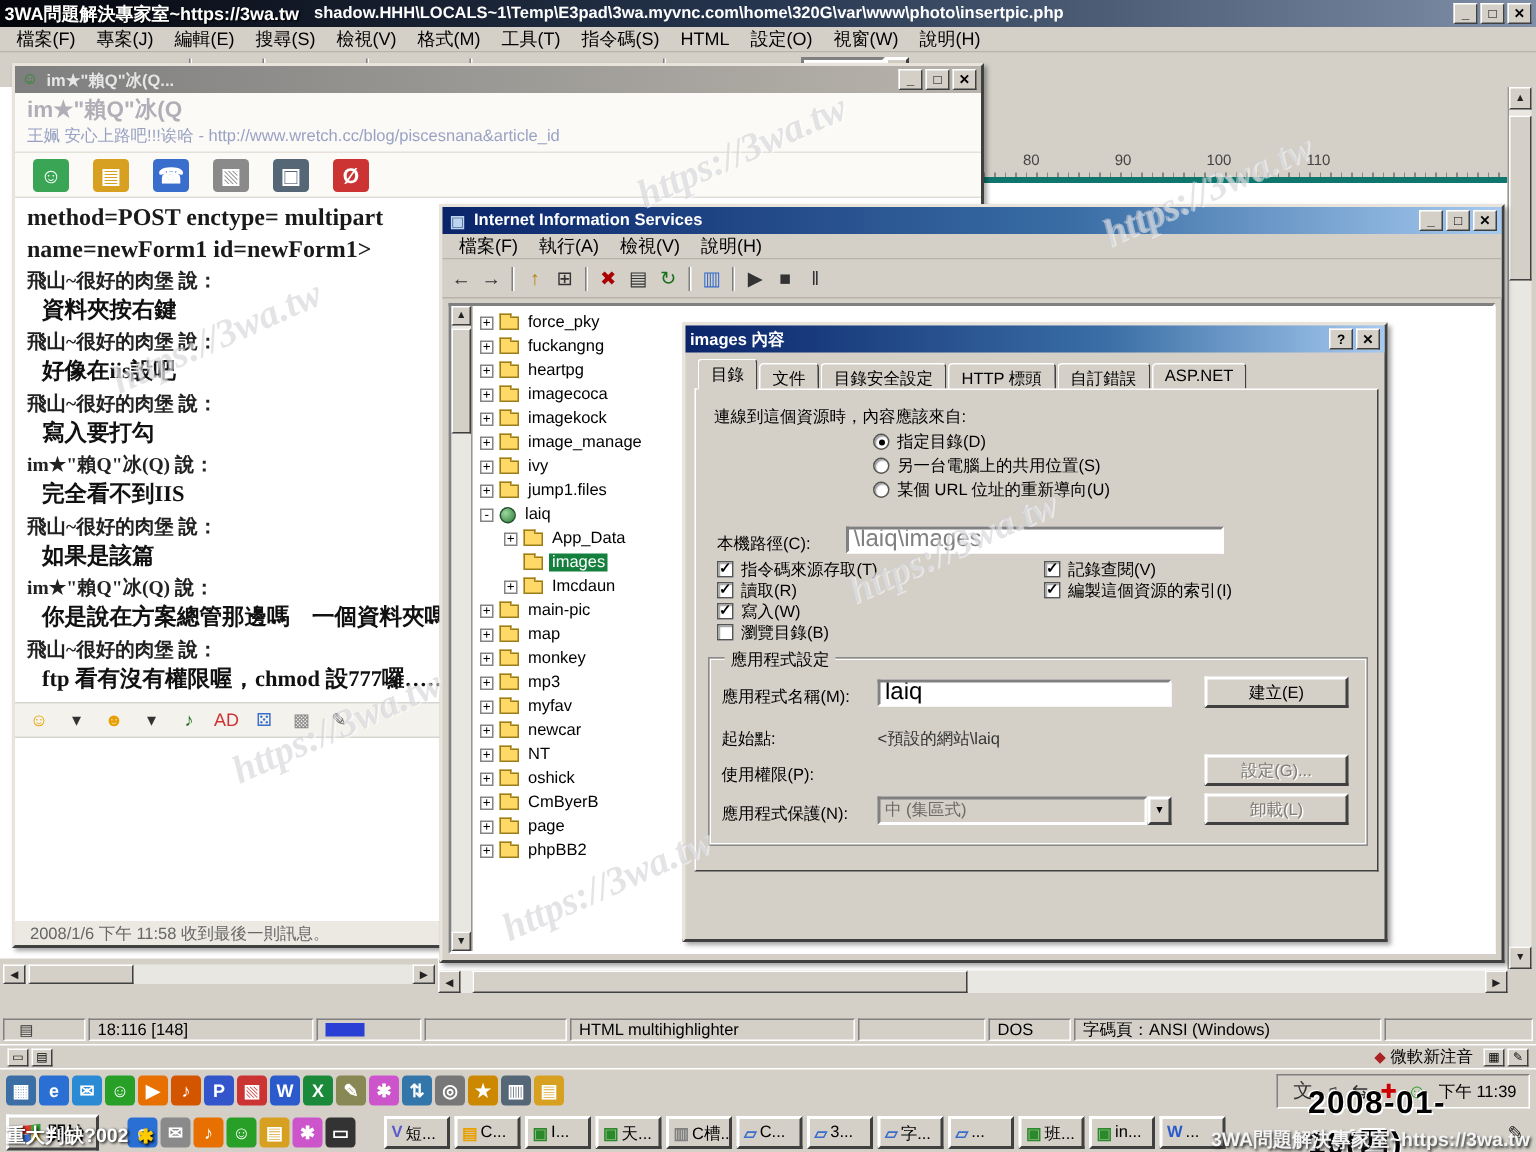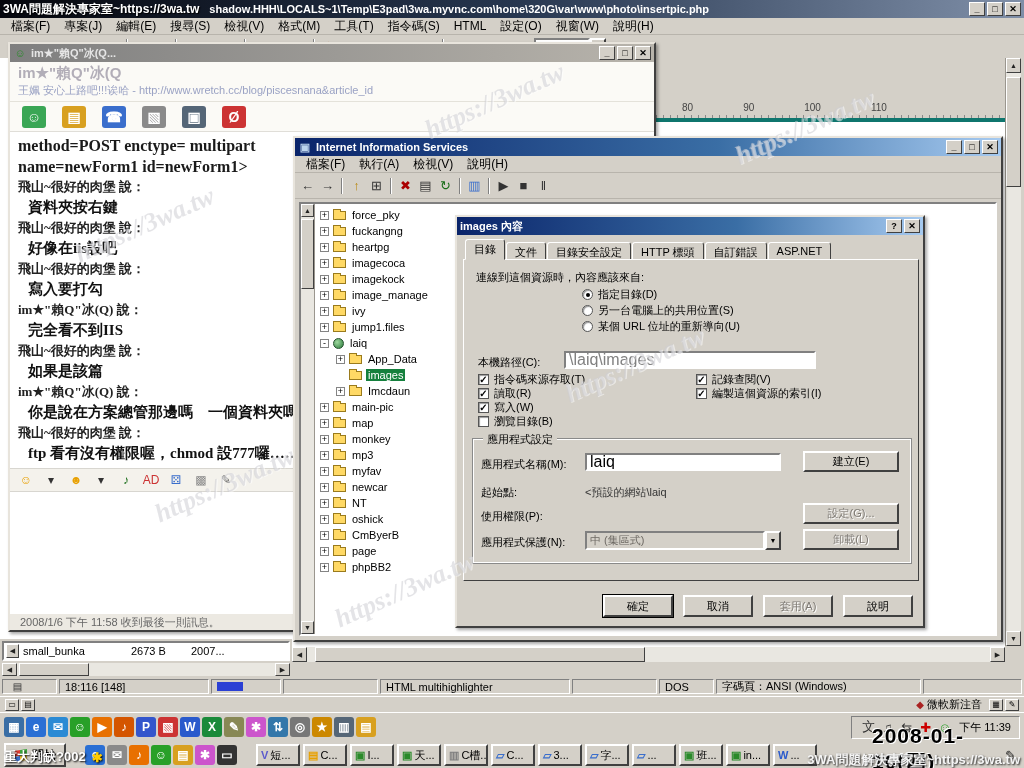--- a/index.html
+++ b/index.html
@@ -193,26 +193,20 @@
     </div>
     <div class="abs hscroll" style="left:292px;top:646px;width:713px;height:16px;border-top:1px solid #fff">
       <div class="sc-btn">◀</div>
       <div class="sc-track">
           <div class="hthumb" style="left:8px;width:330px"></div>
         </div>
       <div class="sc-btn">▶</div>
     </div>
 
     <div class="abs" id="filepanel" style="left:0;top:638px;width:292px;height:40px;background:#d4d0c8;border-top:1px solid #fff;padding:2px">
-      <div class="sunken" style="height:20px;display:flex;align-items:center;font-size:11px;gap:4px;padding:0 2px">
-        <span class="sc-btn" style="width:13px;height:14px">◀</span>
-        <span style="width:104px;overflow:hidden">small_bunka</span>
-        <span style="width:56px">2673 B</span>
-        <span style="flex:1">2007...</span>
-      </div>
       <div class="hscroll" style="height:13px;margin-top:2px">
         <div class="sc-btn" style="height:13px">◀</div>
         <div class="sc-track">
             <div class="hthumb" style="left:2px;width:70px"></div>
           </div>
         <div class="sc-btn" style="height:13px">▶</div>
       </div>
     </div>
 
     <div id="statusbar">
@@ -532,26 +526,20 @@
         <span class="abs dlg-label" style="left:8px;top:70px">使用權限(P):</span>
         <span class="abs btn disabled" style="left:330px;top:64px;width:96px;height:21px">設定(G)...</span>
         <span class="abs dlg-label" style="left:8px;top:96px">應用程式保護(N):</span>
         <div class="abs combo disabled" style="left:112px;top:92px;width:196px">
           <span class="combo-box">中 (集區式)</span>
             <span class="combo-btn">▼</span>
         </div>
         <span class="abs btn disabled" style="left:330px;top:90px;width:96px;height:21px">卸載(L)</span>
       </div>
     </div>
-    <div id="dlg-buttons" class="abs" style="left:0;top:378px;width:470px">
-        <span class="btn dlg-btn default">確定</span>
-        <span class="btn dlg-btn">取消</span>
-        <span class="btn dlg-btn disabled">套用(A)</span>
-        <span class="btn dlg-btn">說明</span>
-      </div>
   </div>
 
   <div id="taskbar">
     <div class="tb-row1">
       <div id="quicklaunch">
           <span class="icon tile" style="background: rgb(58, 110, 165);">▦</span>
           <span class="icon tile" style="background: rgb(42, 111, 212);">e</span>
           <span class="icon tile" style="background: rgb(42, 138, 212);">✉</span>
           <span class="icon tile" style="background: rgb(40, 160, 40);">☺</span>
           <span class="icon tile" style="background: rgb(232, 112, 0);">▶</span>

